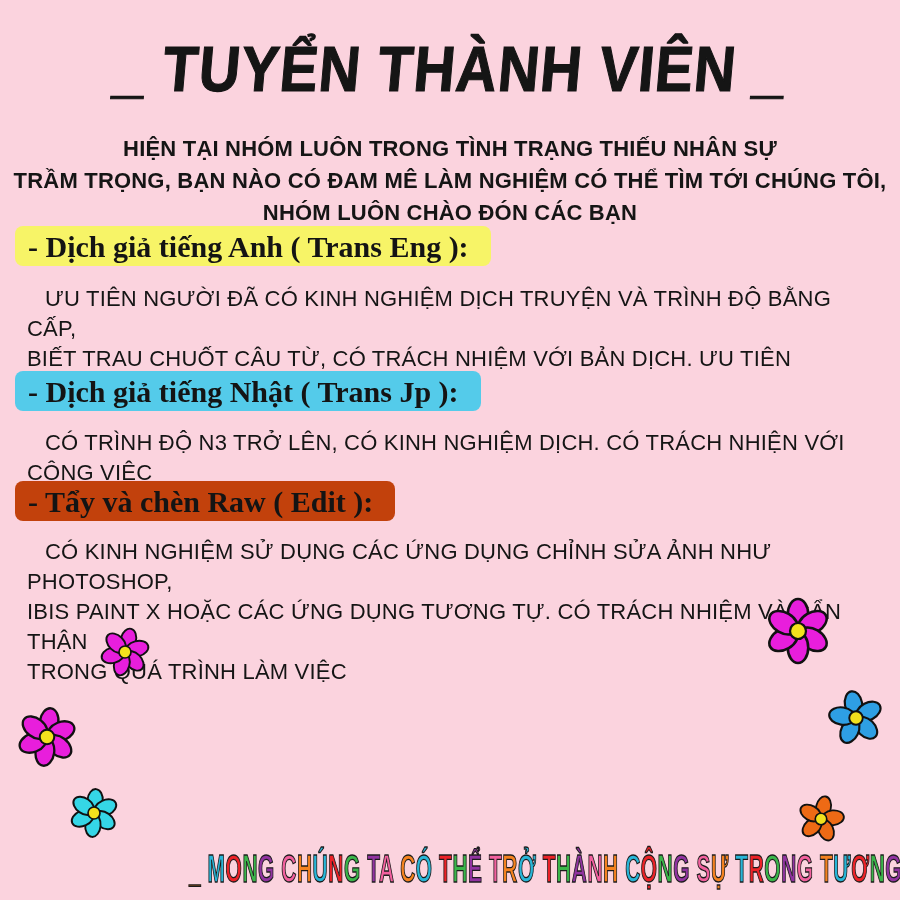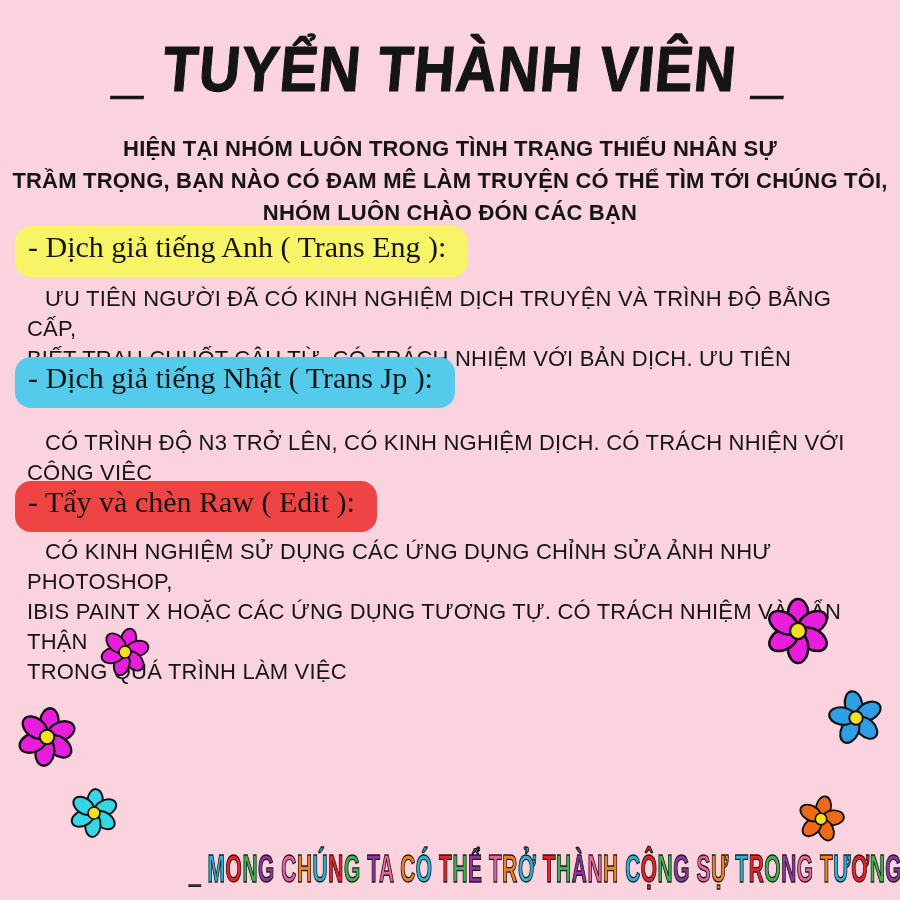--- a/index.html
+++ b/index.html
@@ -14,26 +14,26 @@
     transform:skewX(-5deg) scaleY(1.12);
     -webkit-text-stroke:1px #141414;
   }
   .intro{
     position:absolute;top:133px;left:10px;right:10px;text-align:center;
     font-size:22px;font-weight:700;line-height:32px;letter-spacing:.2px;
     white-space:pre-line;
   }
   .section-heading{
     position:absolute;left:15px;display:inline-block;
-    padding:4px 22px 13px 13px;border-radius:16px;
-    font-family:"Liberation Serif",serif;font-weight:400;font-size:30px;
+    padding:4px 22px 2px 13px;border-radius:8px;
+    font-family:"Liberation Serif",serif;font-weight:700;font-size:30px;
     color:#141414;
   }
   #sec1-heading{top:226px;}
-  #sec2-heading{top:357px;}
+  #sec2-heading{top:371px;}
   #sec3-heading{top:481px;}
   .section-body{
     position:absolute;left:27px;right:16px;
     font-size:22px;font-weight:400;line-height:30px;letter-spacing:.2px;
     white-space:pre-line;text-indent:18px;
   }
   #sec1-body{top:284px;}
   #sec2-body{top:428px;}
   #sec3-body{top:537px;}
   .note{
@@ -50,33 +50,33 @@
   .flowers{position:absolute;inset:0;pointer-events:none;}
 </style>
 </head>
 <body>
 
 <div class="poster" style="background-color: rgb(251, 211, 222);">
 
   <div class="title">_ TUYỂN THÀNH VIÊN _</div>
 
   <div class="intro">HIỆN TẠI NHÓM LUÔN TRONG TÌNH TRẠNG THIẾU NHÂN SỰ
-TRẦM TRỌNG, BẠN NÀO CÓ ĐAM MÊ LÀM TRUYỆN CÓ THỂ TÌM TỚI CHÚNG TÔI,
+TRẦM TRỌNG, BẠN NÀO CÓ ĐAM MÊ LÀM NGHIỆM CÓ THỂ TÌM TỚI CHÚNG TÔI,
 NHÓM LUÔN CHÀO ĐÓN CÁC BẠN</div>
 
   <div class="section-heading" id="sec1-heading" style="background-color: rgb(247, 244, 103);">- Dịch giả tiếng Anh ( Trans Eng ):</div>
   <div class="section-body" id="sec1-body">ƯU TIÊN NGƯỜI ĐÃ CÓ KINH NGHIỆM DỊCH TRUYỆN VÀ TRÌNH ĐỘ BẰNG CẤP,
 BIẾT TRAU CHUỐT CÂU TỪ, CÓ TRÁCH NHIỆM VỚI BẢN DỊCH. ƯU TIÊN
 CHẤT LƯỢNG HƠN TỐC ĐỘ</div>
 
   <div class="section-heading" id="sec2-heading" style="background-color: rgb(84, 203, 234);">- Dịch giả tiếng Nhật ( Trans Jp ):</div>
   <div class="section-body" id="sec2-body">CÓ TRÌNH ĐỘ N3 TRỞ LÊN, CÓ KINH NGHIỆM DỊCH. CÓ TRÁCH NHIỆN VỚI
 CÔNG VIỆC</div>
 
-  <div class="section-heading" id="sec3-heading" style="background-color: #ef4444;">- Tẩy và chèn Raw ( Edit ):</div>
+  <div class="section-heading" id="sec3-heading" style="background-color: #c2410c;">- Tẩy và chèn Raw ( Edit ):</div>
   <div class="section-body" id="sec3-body">CÓ KINH NGHIỆM SỬ DỤNG CÁC ỨNG DỤNG CHỈNH SỬA ẢNH NHƯ PHOTOSHOP,
 IBIS PAINT X HOẶC CÁC ỨNG DỤNG TƯƠNG TỰ. CÓ TRÁCH NHIỆM VÀ CẨN THẬN
 TRONG QUÁ TRÌNH LÀM VIỆC</div>
 
 
   <div class="flowers">
       <svg viewBox="-50 -50 100 100" style="position: absolute; overflow: visible; left: 101px; top: 628px; width: 48px; height: 48px;">
         <ellipse cx="0" cy="-26" rx="16" ry="24" transform="rotate(15)" fill="#E81EDC" stroke="#111111" stroke-width="4"></ellipse>
         <ellipse cx="0" cy="-26" rx="16" ry="24" transform="rotate(75)" fill="#E81EDC" stroke="#111111" stroke-width="4"></ellipse>
         <ellipse cx="0" cy="-26" rx="16" ry="24" transform="rotate(135)" fill="#E81EDC" stroke="#111111" stroke-width="4"></ellipse>

